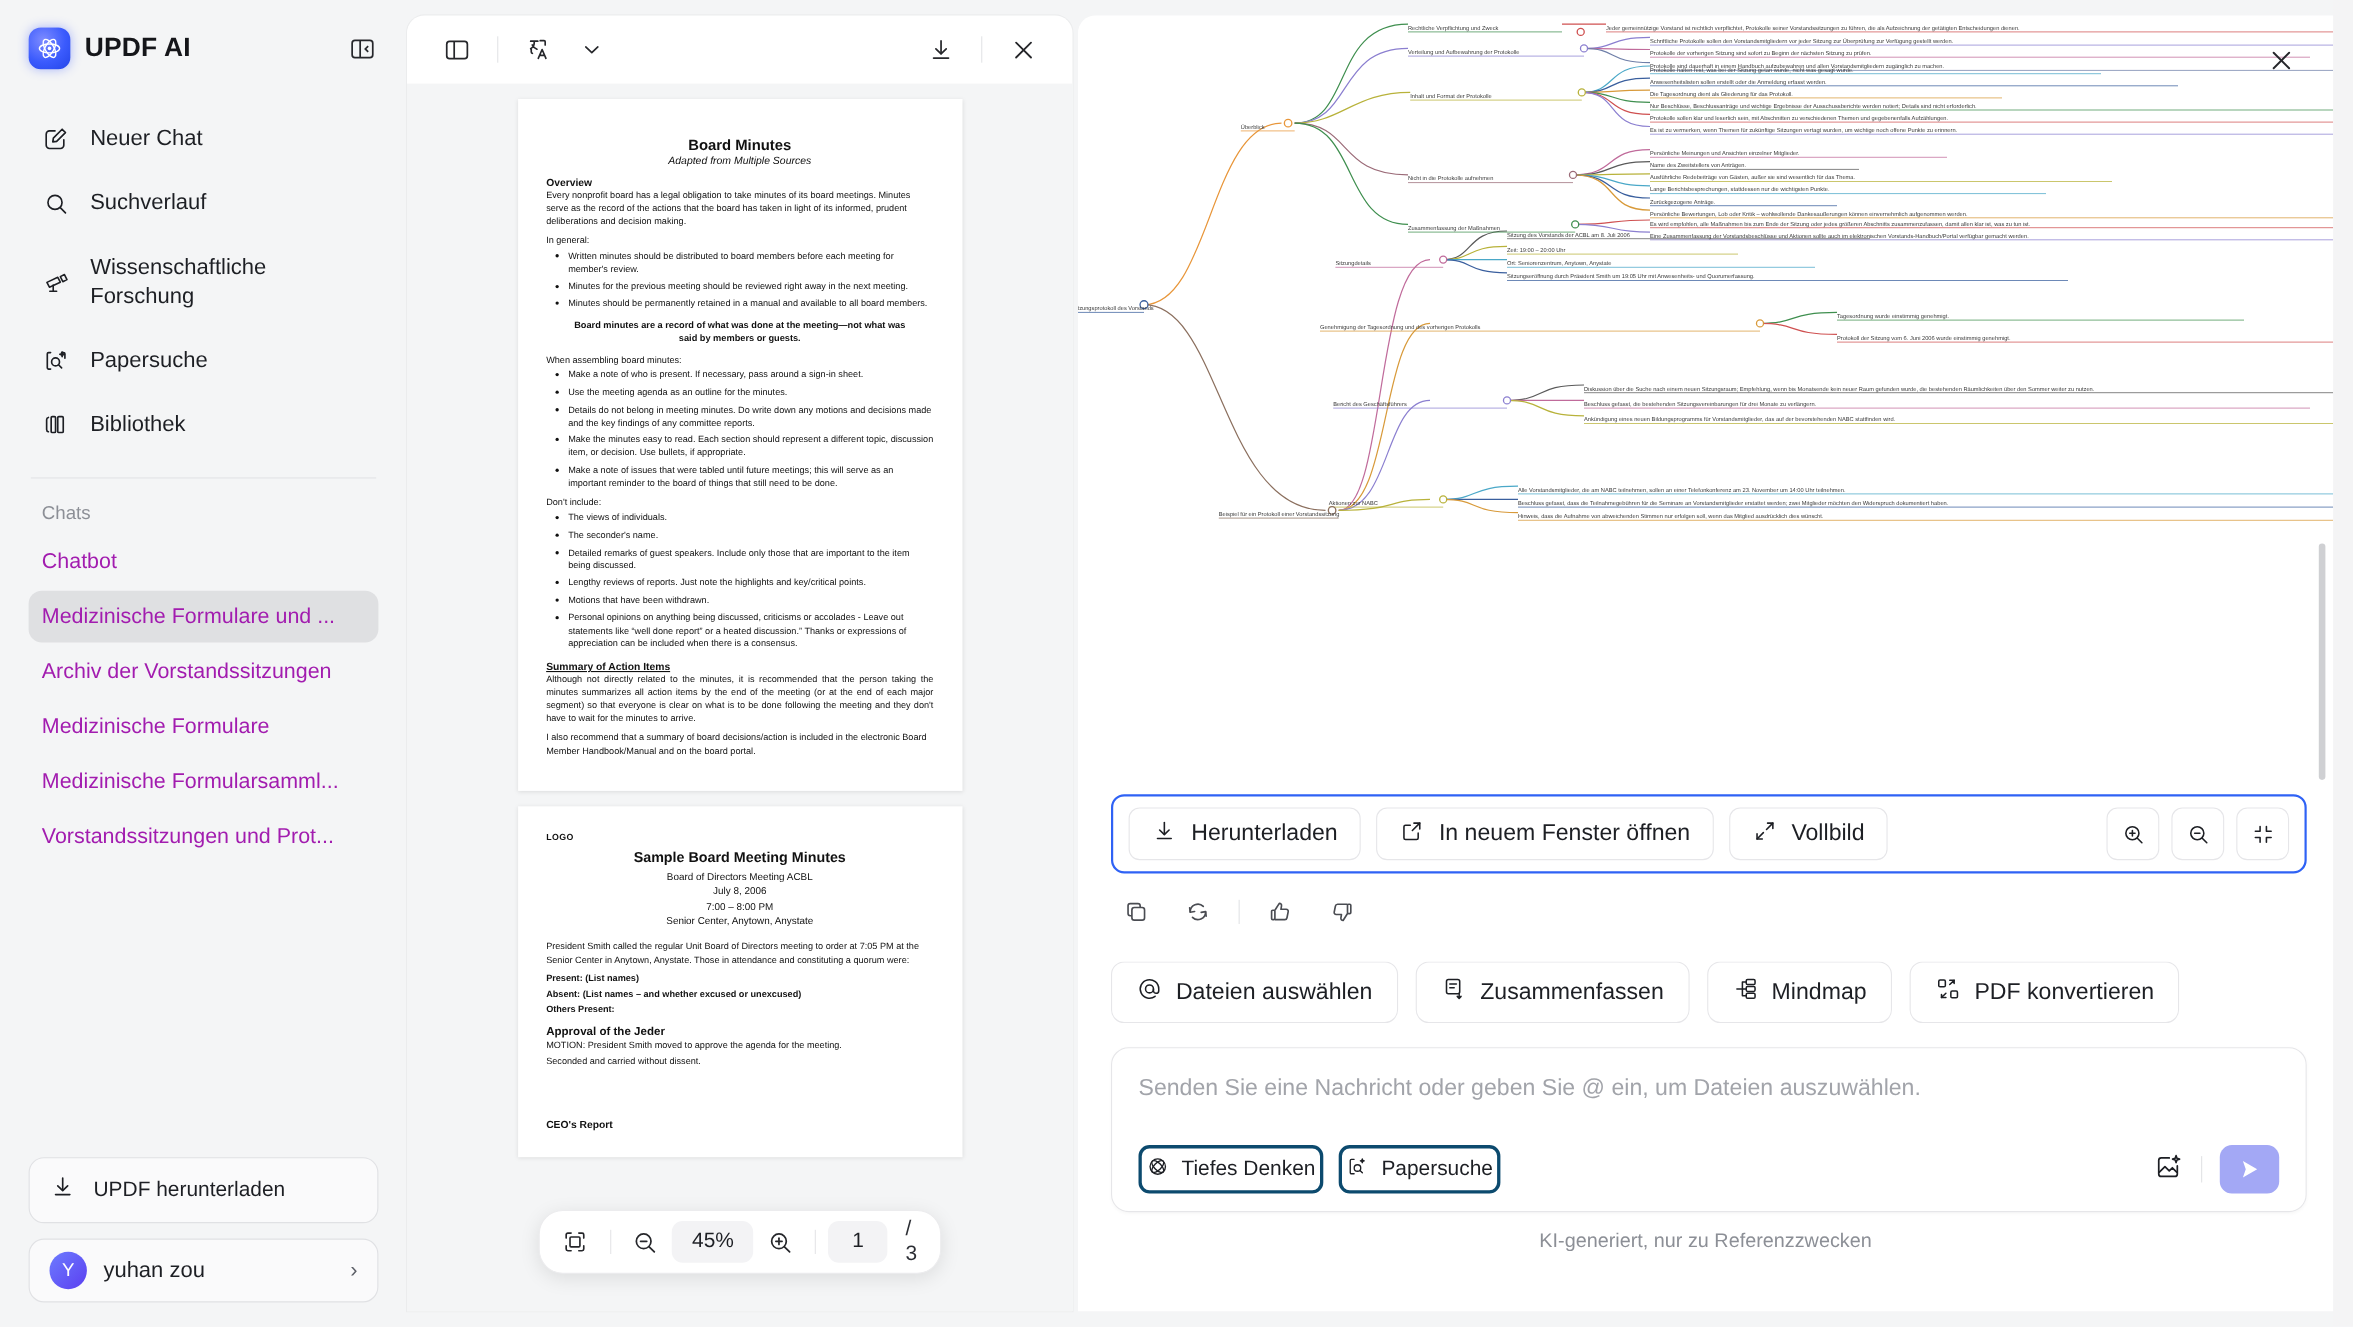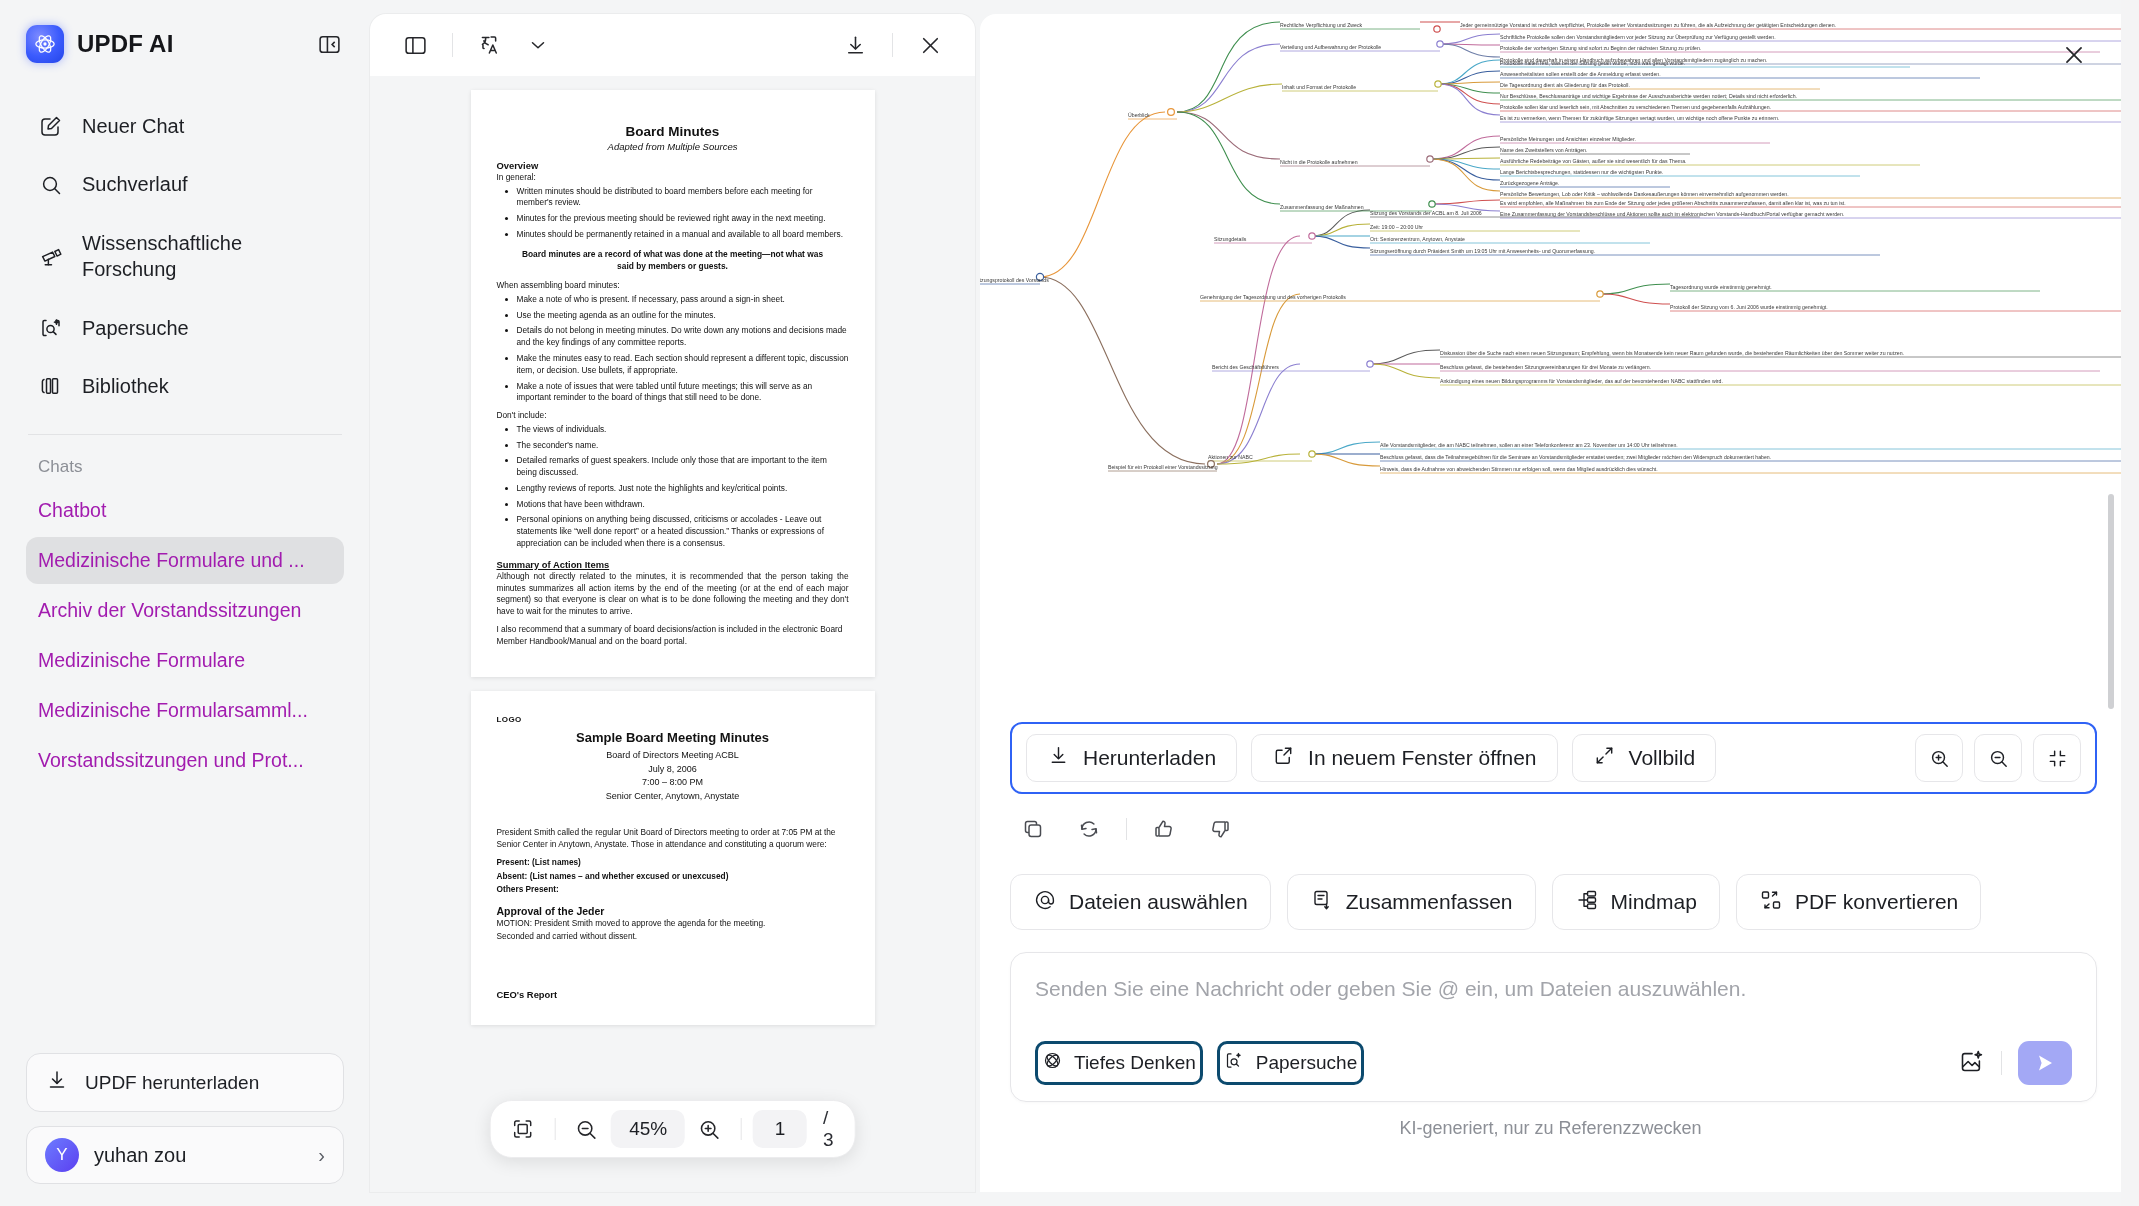--- a/index.html
+++ b/index.html
@@ -332,20 +332,21 @@
           </svg>
         </div>
       </div>
 
       <div class="pdf-scroll">
 
         <div class="page">
           <div class="pg-title">Board Minutes</div>
           <div class="pg-sub">Adapted from Multiple Sources</div>
           <div class="pg-h">Overview</div>
+          <p class="pg-p">Every nonprofit board has a legal obligation to take minutes of its board meetings. Minutes serve as the record of the actions that the board has taken in light of its informed, prudent deliberations and decision making.</p>
           <div class="pg-lead">In general:</div>
           <ul class="pg-ul">
             <li>Written minutes should be distributed to board members before each meeting for member's review.</li>
             <li>Minutes for the previous meeting should be reviewed right away in the next meeting.</li>
             <li>Minutes should be permanently retained in a manual and available to all board members.</li>
           </ul>
           <div class="pg-quote">Board minutes are a record of what was done at the meeting—not what was said by members or guests.</div>
           <div class="pg-lead">When assembling board minutes:</div>
           <ul class="pg-ul">
             <li>Make a note of who is present. If necessary, pass around a sign-in sheet.</li>
@@ -367,21 +368,21 @@
           <p class="pg-p just">Although not directly related to the minutes, it is recommended that the person taking the minutes summarizes all action items by the end of the meeting (or at the end of each major segment) so that everyone is clear on what is to be done following the meeting and they don't have to wait for the minutes to arrive.</p>
           <p class="pg-p">I also recommend that a summary of board decisions/action is included in the electronic Board Member Handbook/Manual and on the board portal.</p>
         </div>
 
         <div class="page">
           <div class="pg-logo">LOGO</div>
           <div class="pg-c-title">Sample Board Meeting Minutes</div>
           <div class="pg-center">Board of Directors Meeting ACBL</div>
           <div class="pg-center">July 8, 2006</div>
           <div class="pg-center">7:00 – 8:00 PM</div>
-          <div class="pg-center" style="margin-bottom:24px">Senior Center, Anytown, Anystate</div>
+          <div class="pg-center" style="margin-bottom:10px">Senior Center, Anytown, Anystate</div>
           <p class="pg-p">President Smith called the regular Unit Board of Directors meeting to order at 7:05 PM at the Senior Center in Anytown, Anystate. Those in attendance and constituting a quorum were:</p>
           <div class="pg-lead" style="font-weight:bold">Present: (List names)</div>
           <div class="pg-lead" style="font-weight:bold">Absent: (List names – and whether excused or unexcused)</div>
           <div class="pg-lead" style="font-weight:bold;margin-bottom:9px">Others Present:</div>
           <div class="pg-h" style="font-size:10.5px">Approval of the Jeder</div>
           <div class="pg-lead">MOTION:  President Smith moved to approve the agenda for the meeting.</div>
           <div class="pg-lead" style="margin-bottom:46px">Seconded and carried without dissent.</div>
           <div class="pg-h">CEO's Report</div>
         </div>
       </div>

